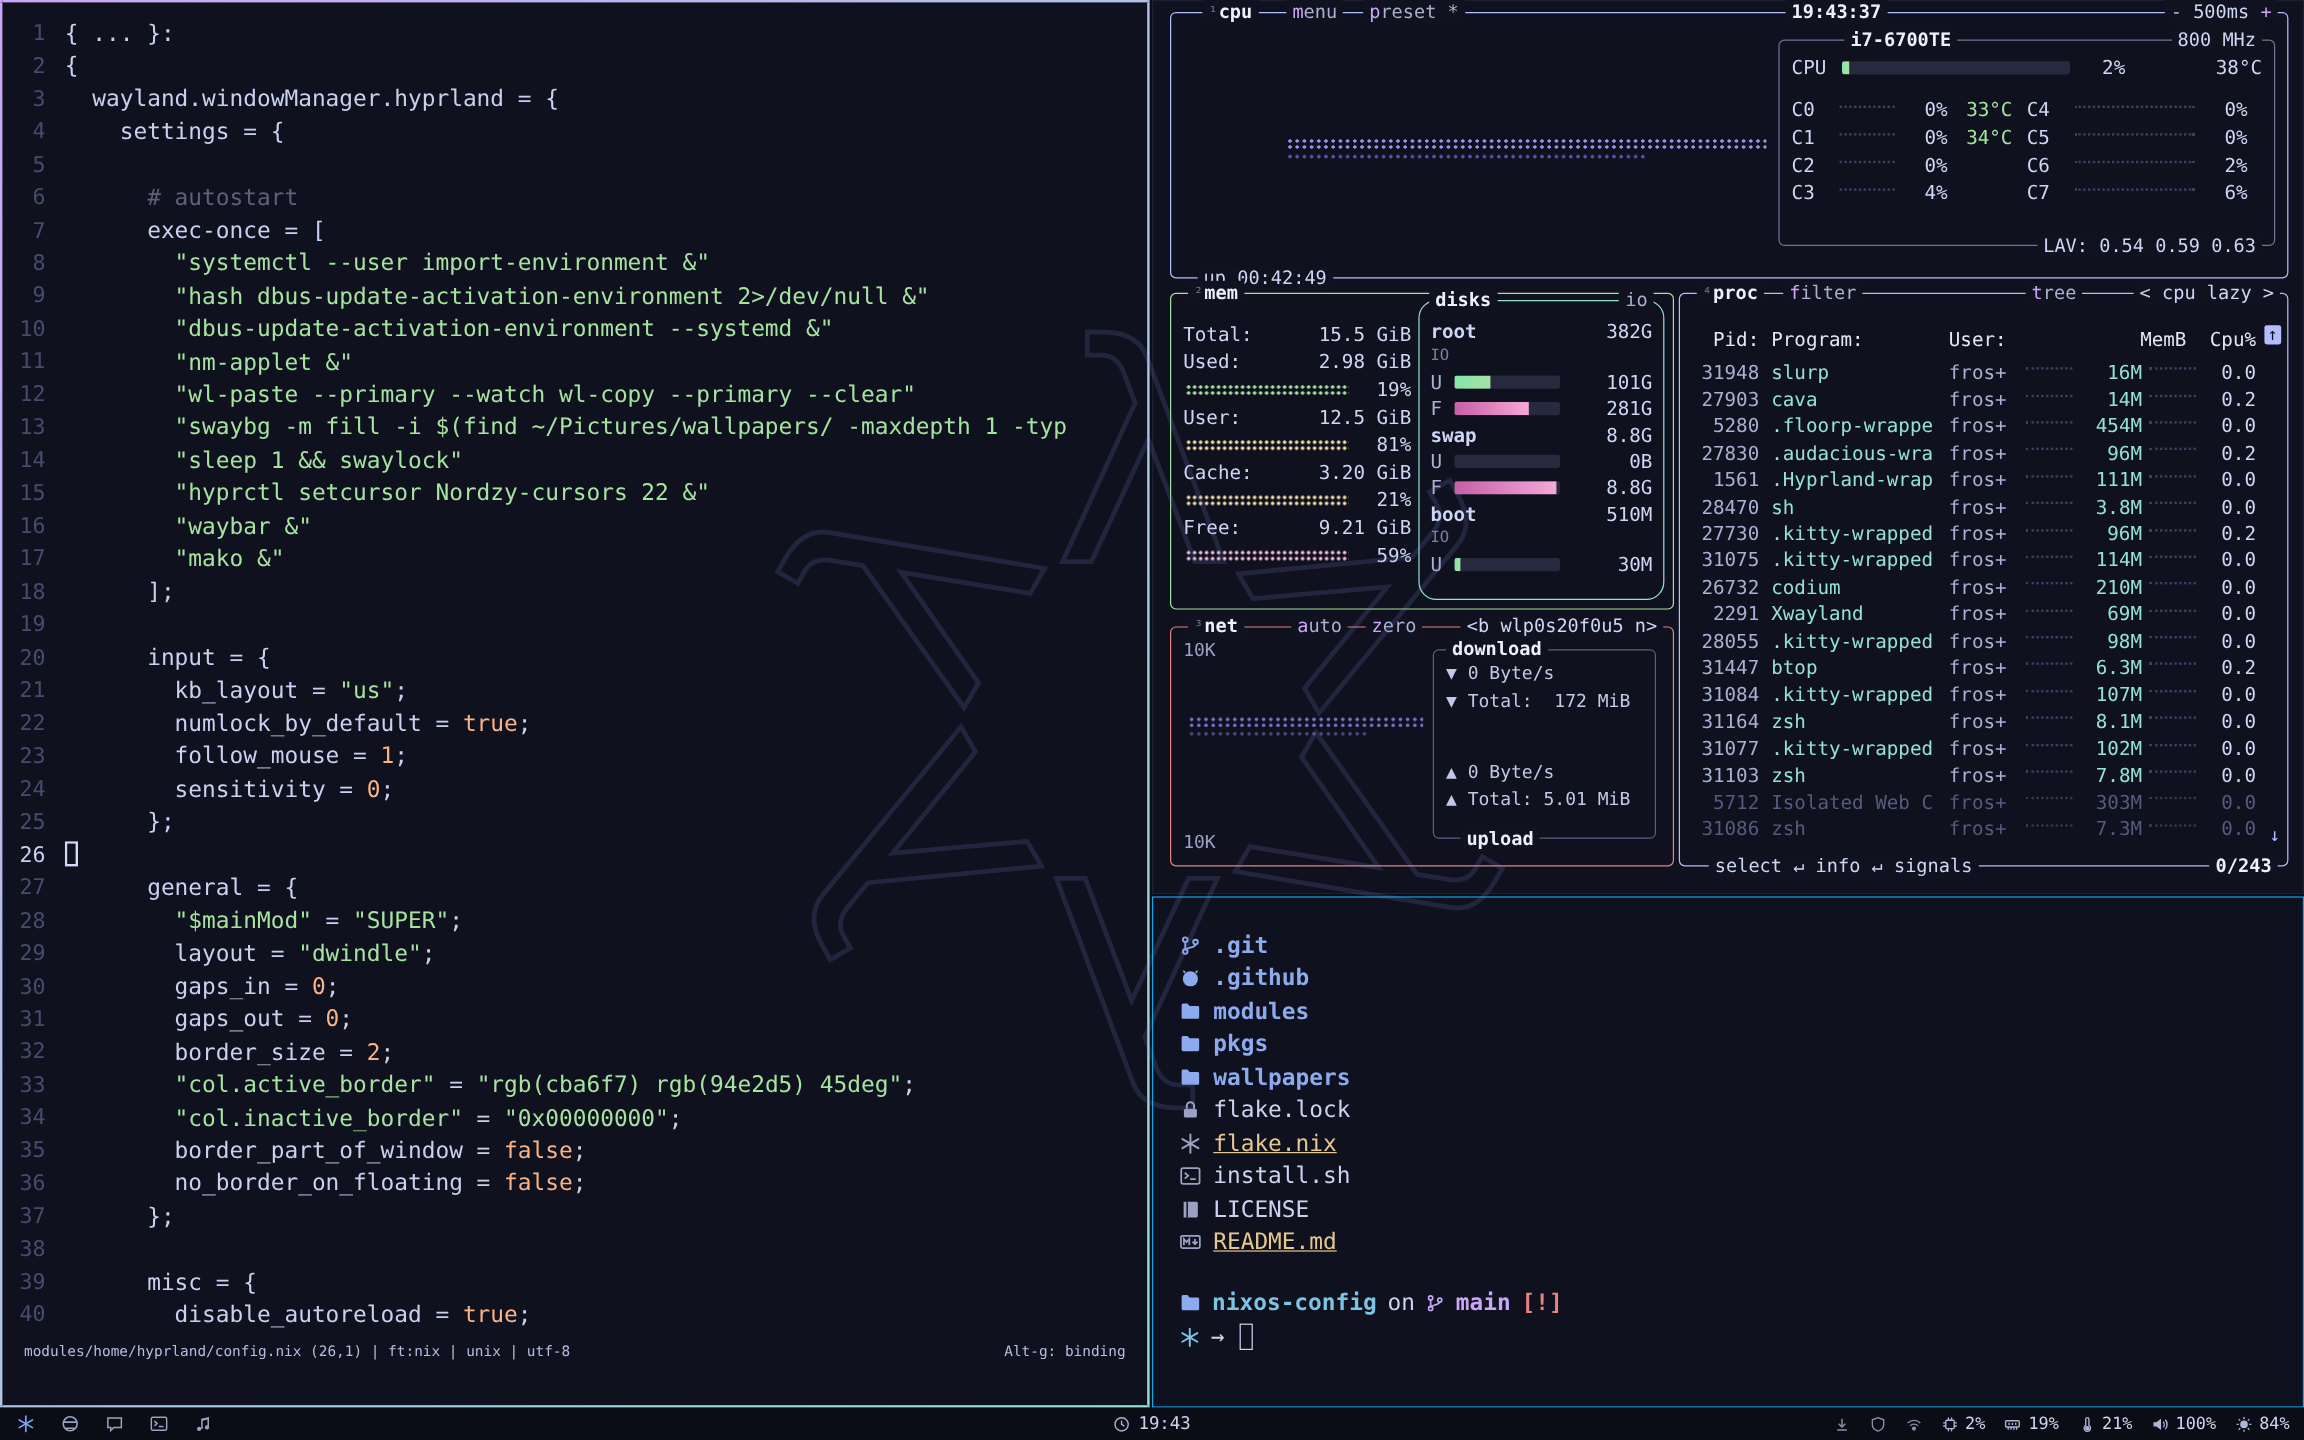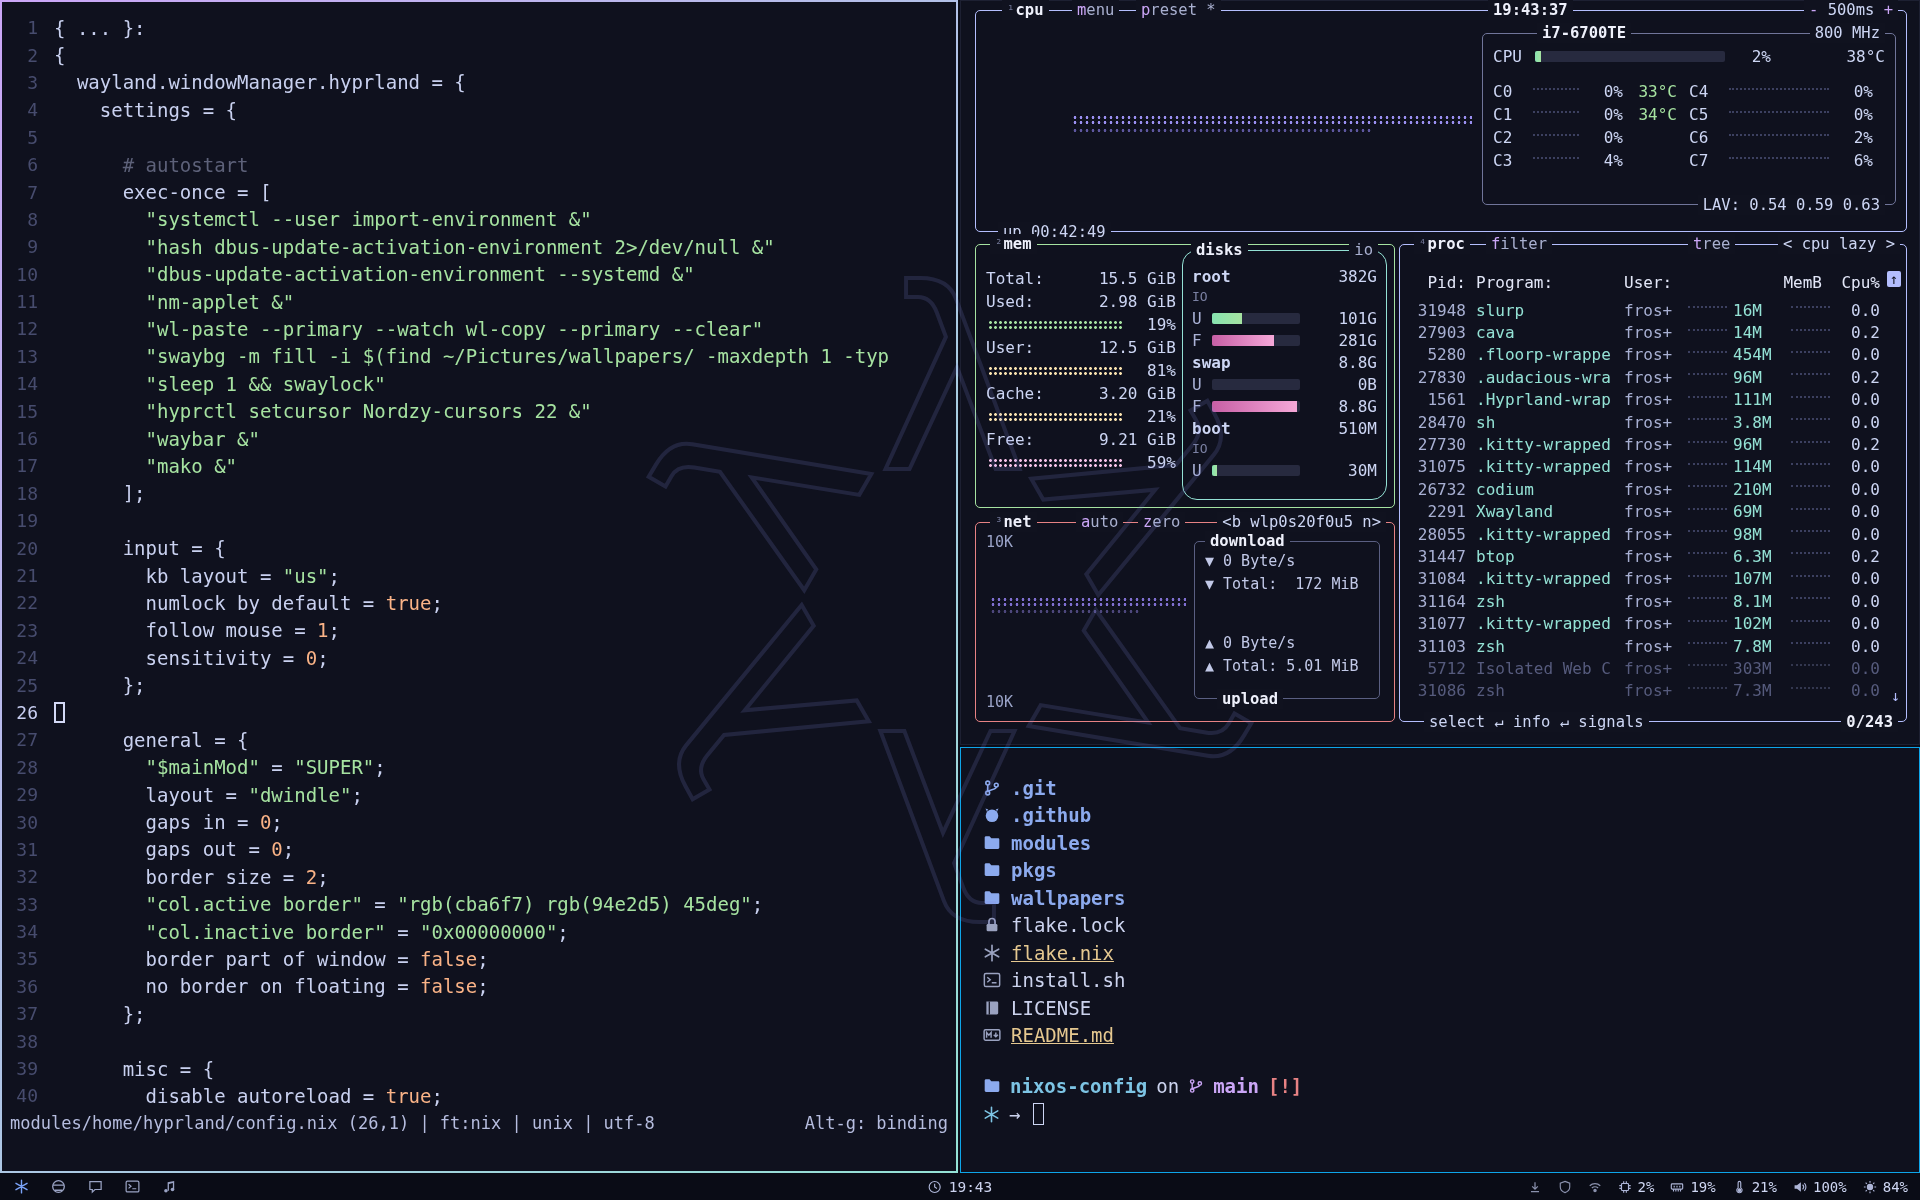--- a/index.html
+++ b/index.html
@@ -11,21 +11,21 @@
   .editor{left:0;top:0;width:958px;height:1173px;border:2px solid transparent;
     border-image:linear-gradient(135deg,var(--mauve),var(--teal)) 1;}
   .ed-lines{padding-top:12px;font-size:19px}
   .ed-line{display:flex;height:27.4px;align-items:center;white-space:pre}
   .ed-num{width:52px;flex:none;text-align:right;padding-right:16px;color:#474c6e;font-size:18px}
   .ed-num.cur{color:#c9cff2}
   .ed-code{white-space:pre;overflow:hidden}
   .tk-p{color:var(--edplain)} .tk-s{color:var(--green)} .tk-c{color:var(--comment)} .tk-n{color:var(--peach)}
   .ed-cursor{display:inline-block;width:11px;height:21px;border:2px solid #d3d9f6;vertical-align:-4px}
   .ed-status{position:absolute;left:0;right:0;bottom:38px;display:flex;justify-content:space-between;
-    padding:0 8px;color:#b6bddf;font-size:17px}
+    padding:0 18px;color:#b6bddf;font-size:12px}
   
   .btop{left:960px;top:0;width:960px;height:745px;border:1px solid #1d2032;font-size:16px}
   .term{left:960px;top:747px;width:960px;height:426px;border:1px solid #0ea5e9}
   
   .bx{position:absolute;border:1.5px solid;border-radius:5px}
   .cpu-box{left:14px;top:9px;width:932px;height:222px;border-color:var(--lavender)}
   .mem-box{left:14px;top:243px;width:420px;height:264px;border-color:var(--green)}
   .net-box{left:14px;top:521px;width:420px;height:200px;border-color:var(--red)}
   .proc-box{left:438px;top:243px;width:508px;height:478px;border-color:var(--lavender)}
   .bx-tag{position:absolute;top:-11px;background:#10121f;padding:0 5px;font-size:15.5px;line-height:20px;
@@ -84,21 +84,21 @@
   .ph-prog{width:158px;padding-left:10px;flex:none}
   .ph-user{width:58px;flex:none}
   .ph-sp{flex:1}
   .ph-mem{width:52px;text-align:right;flex:none}
   .ph-cpu{width:58px;text-align:right;flex:none}
   #proc-rows{position:absolute;left:10px;right:26px;top:54px}
   .proc-row{display:flex;align-items:center;height:22.4px;font-size:16px}
   .pr-pid{width:56px;text-align:right;color:#a8b0d3;flex:none}
   .pr-prog{width:158px;padding-left:10px;color:var(--teal);white-space:pre;overflow:hidden;flex:none}
   .pr-user{width:58px;color:#a8b0d3;flex:none}
-  .pr-mem{width:52px;color:var(--teal);flex:none}
+  .pr-mem{width:52px;text-align:right;color:var(--teal);flex:none}
   .pr-cpu{width:44px;text-align:right;color:var(--text);flex:none}
   .proc-row .lead{max-width:120px}
   .proc-row .l2{max-width:60px}
   .proc-row.dim span{color:#565b7d!important;border-color:#33374f}
   .sb-up{position:absolute;right:5px;top:26px;background:var(--lavender);color:#10121f;
     padding:0 3px;border-radius:2px;font-size:14px}
   .sb-down{position:absolute;right:6px;bottom:16px;color:var(--lavender);font-size:15px}
   
   #term-files{padding:26px 0 0 22px}
   .file-row{display:flex;align-items:center;height:27.5px;gap:10px;font-size:19px}

